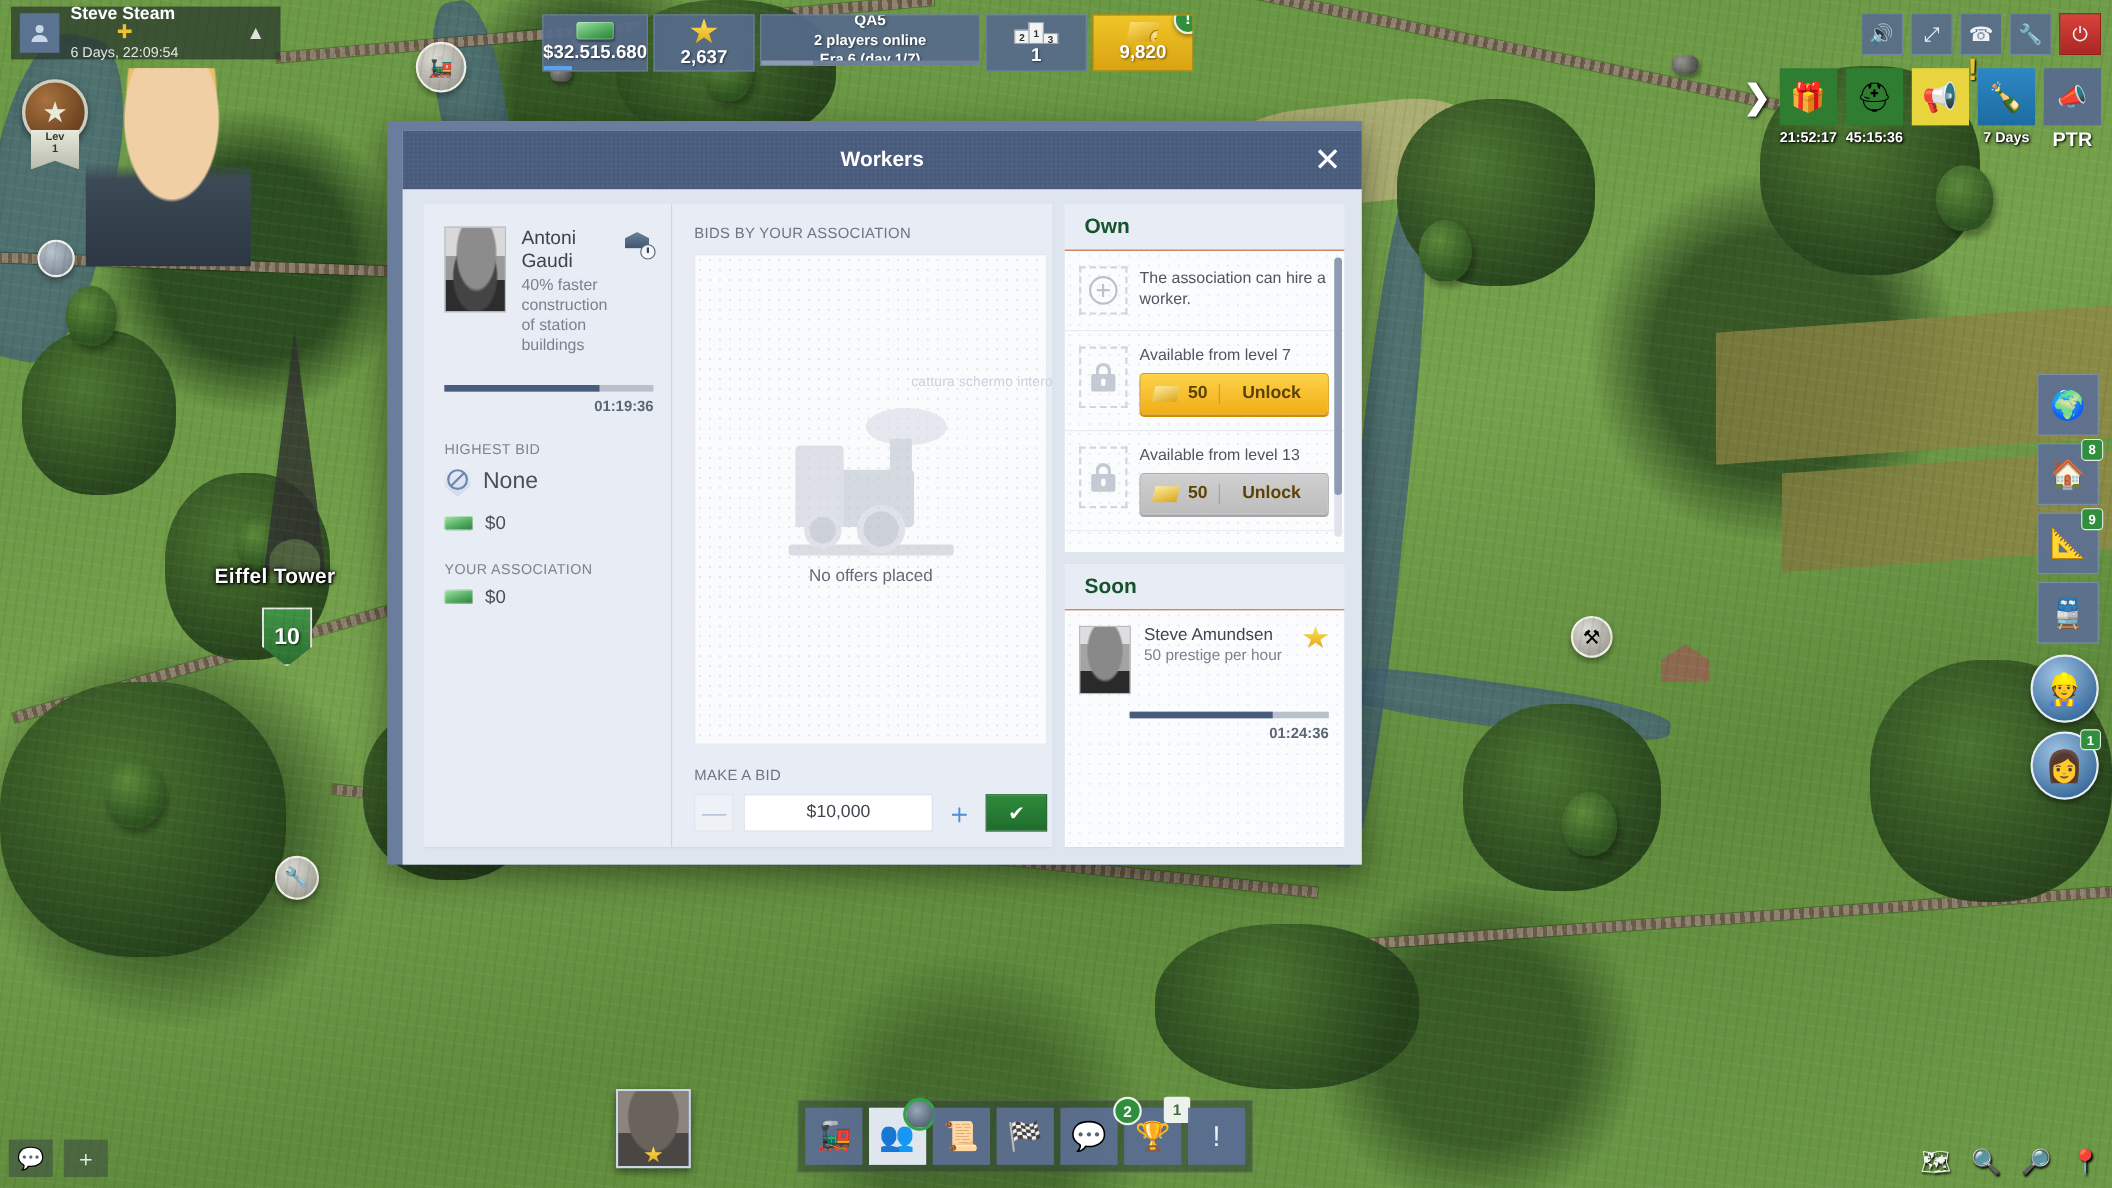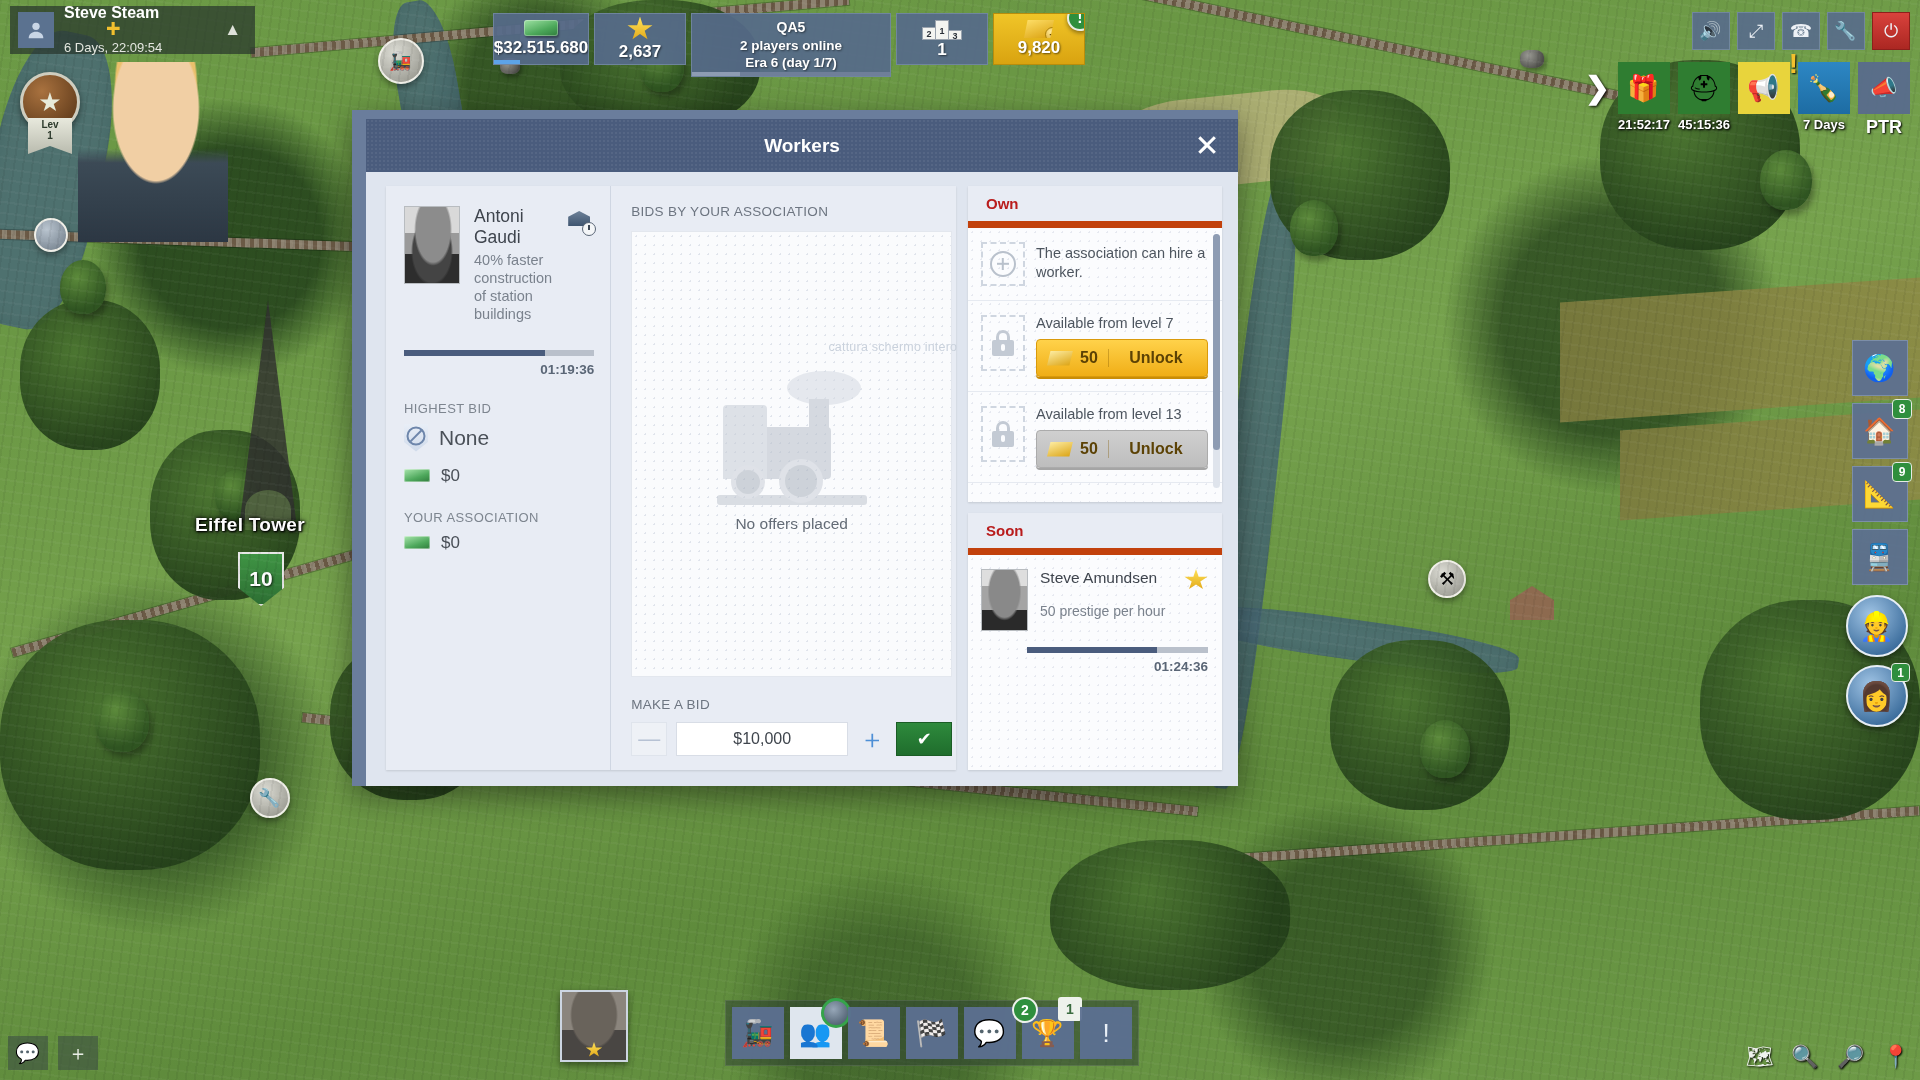--- a/index.html
+++ b/index.html
@@ -157,21 +157,21 @@
   #topbar{ position:absolute; left:493px; top:13px; display:flex; gap:5px; }
   .res{
     background:rgba(86,106,138,.92); border:1px solid rgba(160,180,205,.35);
     display:flex; flex-direction:column; align-items:center; justify-content:center;
     color:#fff; font-weight:bold; position:relative; overflow:hidden;
   }
   .res .ico{ line-height:1; }
   .res .val{ font-size:17px; text-shadow:1px 1px 2px rgba(0,0,0,.55); }
   #res-money{ width:96px; height:52px; gap:2px;}
   #res-prestige{ width:92px; height:52px; gap:0px;}
-  #res-server{ width:200px; height:64px; }
+  #res-server{ width:200px; height:47px; }
   #res-server div{ font-size:13.5px; line-height:1.28; text-shadow:1px 1px 2px rgba(0,0,0,.5); }
   #res-server .srv-title{ font-size:14px; }
   #res-rank{ width:92px; height:52px; }
   #res-gold{
     width:92px;height:52px;
     background:linear-gradient(180deg,#f0c528,#d9a310);
     border:1px solid #b88d0c;
   }
   .money-ico{
     width:34px;height:16px;border-radius:3px;
@@ -466,22 +466,22 @@
   #bid-confirm{
     width:56px;height:34px; background:linear-gradient(180deg,#2e8a3c,#1f6d2c);
     border:1px solid #1a5c25; color:#fff; font-size:18px;
     display:flex;align-items:center;justify-content:center;
   }
 
   
   #side-col{ width:274px; display:flex; flex-direction:column; gap:11px; }
   .side-card{ background:#fff; box-shadow:0 1px 2px rgba(0,0,0,.12); display:flex;flex-direction:column; }
   .side-head{
-    height:42px; background:#e8ecf4; color:#b91c1c; font-size:15px; font-weight:bold;
-    display:flex;align-items:center; padding:0 18px; border-bottom:7px solid #c2410c;
+    height:42px; background:#e8ecf4; color:#14532d; font-size:19px; font-weight:bold;
+    display:flex;align-items:center; padding:0 18px; border-bottom:1px solid #c2410c;
   }
   #own-card{ height:316px; }
   #own-list{
     flex:1; overflow:hidden; position:relative;
     background-image:radial-gradient(rgba(90,110,150,.13) 1px, transparent 1px);
     background-size:9px 9px;
     background-color:#fbfcfe;
   }
   .own-row{ padding:14px 14px 14px 13px; border-bottom:1px solid #e6eaf1; display:flex; gap:11px; }
   .slot{
@@ -542,21 +542,21 @@
   .soon-row{ display:flex; gap:12px; }
   #soon-photo{ width:47px;height:62px;background:#cfd1cf;border:1px solid #b8bcc0;position:relative;overflow:hidden;flex:0 0 auto;}
   #soon-photo .ph{
     position:absolute; inset:0;
     background:
       radial-gradient(ellipse at 50% 36%, #8a8884 0 15px, transparent 17px),
       linear-gradient(180deg,#d9dad8 0 26%, #a3a29d 26% 66%, #2f2e2b 66% 100%);
     filter:grayscale(1) contrast(1.05);
   }
   .soon-name{ font-size:15.5px; color:#3e444d; }
-  .soon-desc{ font-size:14px; color:#7a828d; margin-top:16px; }
+  .soon-desc{ font-size:14px; color:#7a828d; margin-top:0; }
   .soon-star{
     margin-left:auto; width:24px;height:22px;background:linear-gradient(180deg,#ffe259,#e0a515);
     clip-path:polygon(50% 0%,61% 35%,98% 35%,68% 57%,79% 91%,50% 70%,21% 91%,32% 57%,2% 35%,39% 35%);
     filter:drop-shadow(1px 1px 1px rgba(0,0,0,.3)); flex:0 0 auto;
   }
   #soon-progress{ margin-top:16px; margin-left:46px; }
   #soon-progress .progress{ height:6px; background:#b9c0cb; }
   #soon-progress .progress-time{ font-size:13.5px; }
 </style>
 </head>

